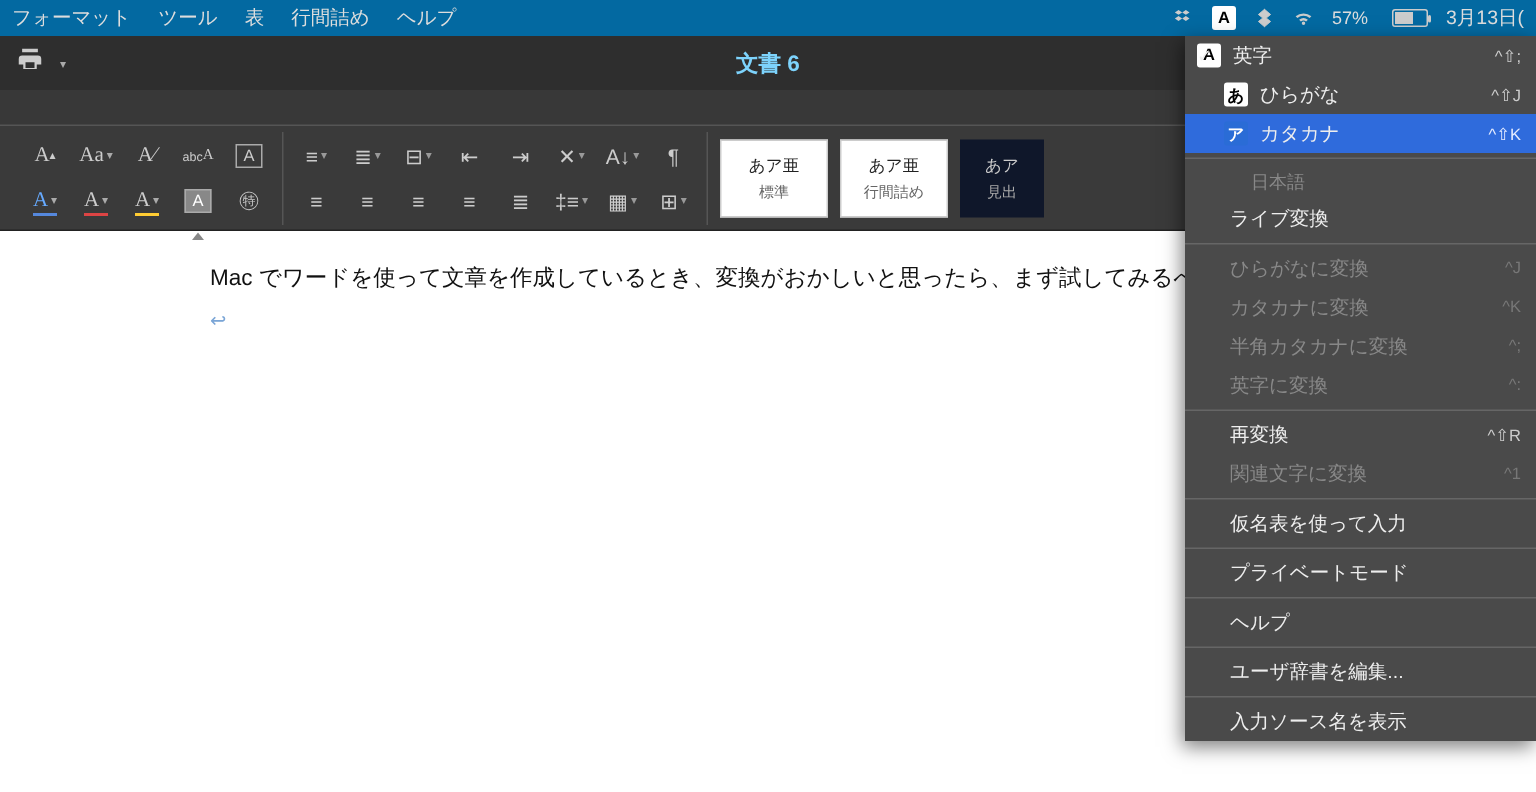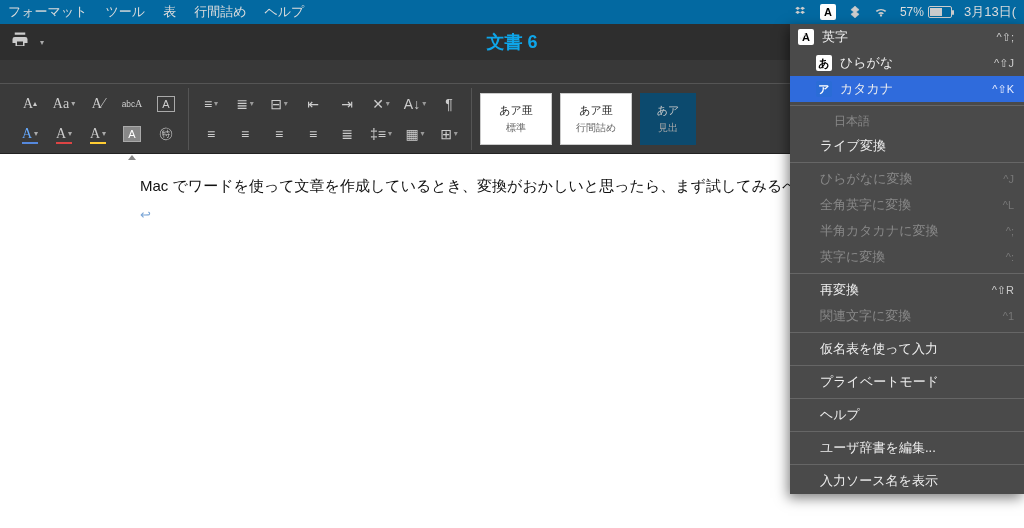--- a/index.html
+++ b/index.html
@@ -9,40 +9,40 @@
 .menubar-left { display:flex; gap:18px; }
 .menubar-item { cursor:default; }
 .menubar-spacer { flex:1; }
 .menubar-right { display:flex; align-items:center; gap:12px; }
 .status-icon { display:inline-flex; align-items:center; justify-content:center; }
 .input-mode-badge { background:#fff; color:#000; font-weight:bold; font-size:11px; width:16px; height:16px; display:inline-flex; align-items:center; justify-content:center; border-radius:2px; }
 
 .window-titlebar { height:36px; background:#2e2e2e; display:flex; align-items:center; position:relative; }
 .titlebar-left { display:flex; align-items:center; gap:8px; padding-left:10px; }
 .print-icon { width:20px; height:18px; fill:#ccc; }
-.titlebar-title { position:absolute; left:50%; transform:translateX(-50%); color:#0ea5e9; font-size:18px; font-weight:600; }
+.titlebar-title { position:absolute; left:50%; transform:translateX(-50%); color:#7dd3fc; font-size:15px; font-weight:600; }
 
 .ribbon-tabs { height:24px; background:#383838; border-bottom:1px solid #555; }
 
 .ribbon { height:70px; background:#3a3a3a; display:flex; align-items:center; padding:4px 8px; border-bottom:1px solid #222; }
 .ribbon-group { display:flex; flex-direction:column; gap:6px; padding:0 8px; border-right:1px solid #555; height:62px; justify-content:center; }
 .ribbon-row { display:flex; gap:6px; align-items:center; }
 .ribbon-btn { width:28px; height:24px; display:inline-flex; align-items:center; justify-content:center; color:#ccc; font-size:14px; cursor:default; }
 .ribbon-btn.withdd::after { content:"▾"; font-size:8px; margin-left:2px; color:#999; }
 .a-icon { font-family:serif; }
 .a-border { border:1px solid #aaa; width:18px; height:16px; display:inline-flex; align-items:center; justify-content:center; font-size:11px; }
 .a-color { position:relative; }
 .a-color::after { content:""; position:absolute; bottom:2px; left:6px; right:6px; height:2px; }
 .red-u::after { background:#d44; }
 .yellow-u::after { background:#fc3; }
 .blue-u::after { background:#58d; }
 
 .style-group { display:flex; gap:8px; padding:0 8px; align-items:center; }
 .style-tile { width:72px; height:52px; background:#fff; border:1px solid #ccc; display:flex; flex-direction:column; align-items:center; justify-content:center; }
-.style-tile.dark { background:#0c4a6e; border:none; width:56px; }
+.style-tile.dark { background:#0f172a; border:none; width:56px; }
 .style-sample { font-size:11px; color:#222; }
 .style-tile.dark .style-sample { color:#ccc; }
 .style-name { font-size:10px; color:#666; margin-top:3px; }
 .style-tile.dark .style-name { color:#aaa; }
 
 .doc-area { position:absolute; top:154px; left:0; right:0; bottom:0; background:#fff; }
 .doc-content { padding:18px 140px 0 140px; color:#111; font-size:15px; line-height:1.85; }
 .cursor-mark { color:#7aa5d6; font-size:13px; }
 .ruler-notch { position:absolute; top:0; left:122px; width:24px; height:10px; }
 .ruler-notch::before{content:"";position:absolute;border-left:4px solid transparent;border-right:4px solid transparent;border-bottom:5px solid #888;left:6px;top:1px;}
@@ -58,21 +58,21 @@
 .ime-item.highlight { background:#2f6bdc; }
 .ime-shortcut { margin-left:auto; font-size:11px; color:#ccc; }
 .ime-item.highlight .ime-shortcut{color:#e6ecff;}
 .ime-item.disabled { color:#888; }
 .ime-item.disabled .ime-shortcut { color:#777; }
 .ime-item.heading { color:#888; font-size:12px; height:24px;padding-left:44px; }
 .ime-sep { height:1px; background:#666; margin:3px 0; }
 
 
 .bt-icon,.wifi-icon{width:14px;height:14px;}
-.battery { display:inline-flex; align-items:center; gap:4px; font-size:12px; }
+.battery { display:inline-flex; align-items:center; gap:16px; font-size:12px; }
 .battery-shell { width:24px; height:12px; border:1px solid #ccc; border-radius:2px; position:relative; }
 .battery-shell::after{content:"";position:absolute;right:-3px;top:3px;width:2px;height:5px;background:#ccc;border-radius:1px;}
 .battery-fill { position:absolute; left:1px; top:1px; bottom:1px; width:55%; background:#ccc; }
 .dropbox-icon{width:14px;height:14px;}
 .dd-caret{font-size:8px;color:#aaa;margin-left:2px;}
 </style>
 </head>
 <body>
 
 <div class="menubar">
@@ -216,22 +216,22 @@
   <div class="ime-sep"></div>
   <div class="ime-item heading">日本語</div>
   <div class="ime-item">ライブ変換</div>
 
   <div class="ime-sep"></div>
   <div class="ime-item disabled">
     <span>ひらがなに変換</span>
     <span class="ime-shortcut">^J</span>
   </div>
   <div class="ime-item disabled">
-    <span>全角英字に変換</span>
-    <span class="ime-shortcut">^L</span>
+    <span>カタカナに変換</span>
+    <span class="ime-shortcut">^K</span>
   </div>
   <div class="ime-item disabled">
     <span>半角カタカナに変換</span>
     <span class="ime-shortcut">^;</span>
   </div>
   <div class="ime-item disabled">
     <span>英字に変換</span>
     <span class="ime-shortcut">^:</span>
   </div>
 

